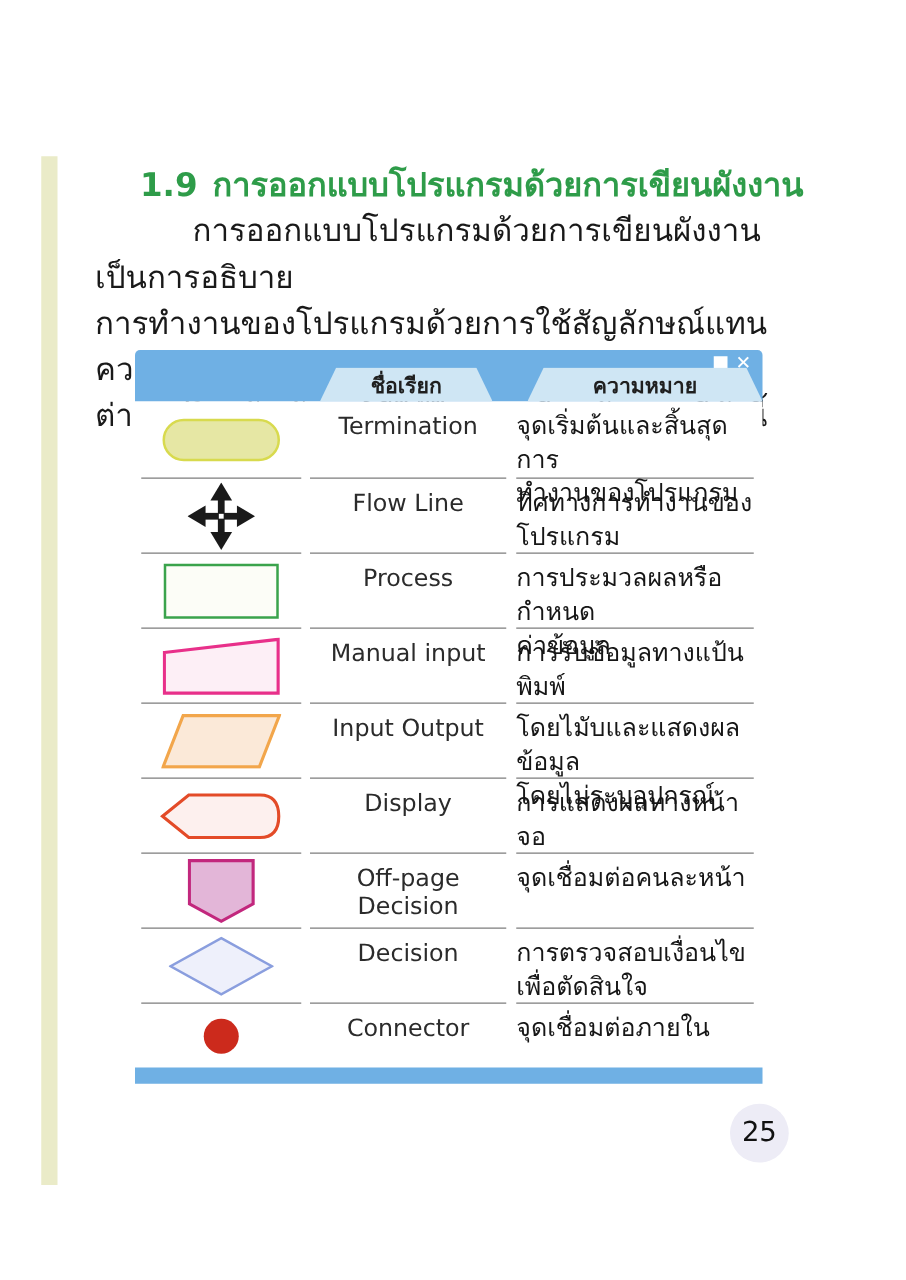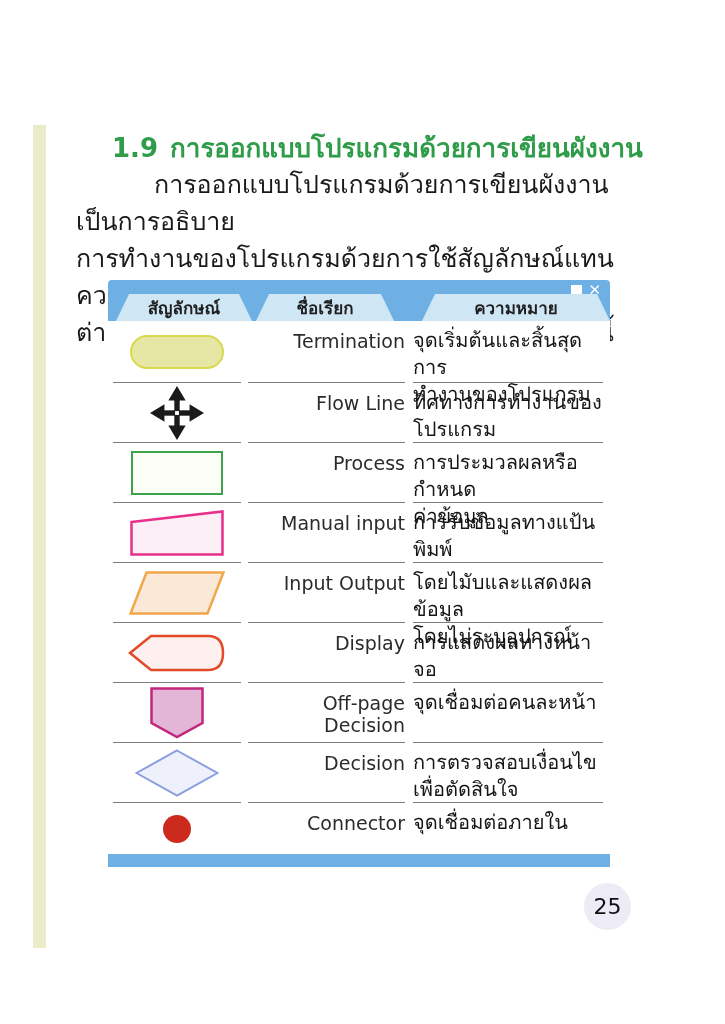--- a/index.html
+++ b/index.html
@@ -32,21 +32,21 @@
   .tab1{left:8px;width:136px;}
   .tab2{left:148px;width:138px;}
   .tab3{left:314px;width:188px;}
 
   .win-body{flex:1;background:#ffffff;display:flex;flex-direction:column;}
   .row{display:flex;height:60px;flex:none;}
   .row.r1{height:62px;}
   .row.r9{height:51px;}
   .row:not(.r9) > div{border-bottom:1.5px solid #7d7d7d;}
   .cell-symbol{width:128px;margin-left:5px;margin-right:7px;display:flex;align-items:center;justify-content:center;}
-  .cell-name{width:157px;margin-right:8px;padding-top:9px;text-align:right;font-size:19px;color:#2b2b2b;box-sizing:border-box;}
+  .cell-name{width:157px;margin-right:8px;padding-top:9px;text-align:center;font-size:19px;color:#2b2b2b;box-sizing:border-box;}
   .cell-meaning{
     width:190px;padding-top:6px;font-size:20px;line-height:27px;color:#161616;
     white-space:pre-line;box-sizing:border-box;
   }
   .win-footer{height:13px;background:#6fb0e4;flex:none;}
 
   .sym-termination{width:94px;height:34px;border-radius:17px;background:#e6e7a4;border:2px solid #d8da4e;box-sizing:border-box;}
   .sym-process{width:92px;height:44px;background:#fcfdf7;border:2px solid #3aa34c;box-sizing:border-box;}
   .sym-connector{width:28px;height:28px;border-radius:50%;background:#cc2a1c;}
 
@@ -68,21 +68,20 @@
 <div class="para">การออกแบบโปรแกรมด้วยการเขียนผังงาน  เป็นการอธิบาย
 การทำงานของโปรแกรมด้วยการใช้สัญลักษณ์แทนความหมาย
 ต่าง ๆ โดยสัญลักษณ์ที่ใช้ในการเขียนผังงาน  มีดังนี้</div>
 
 <div class="window">
   <div class="win-header">
     <div class="win-controls">
       <div class="btn-max"></div>
       <div class="btn-close">✕</div>
     </div>
-    <div class="tab tab1">สัญลักษณ์</div>
     <div class="tab tab3">ความหมาย</div>
     <div class="tab tab2">ชื่อเรียก</div>
   </div>
 
   <div class="win-body">
 
     <div class="row r1">
       <div class="cell-symbol">
         <div class="sym-termination"></div>
       </div>

